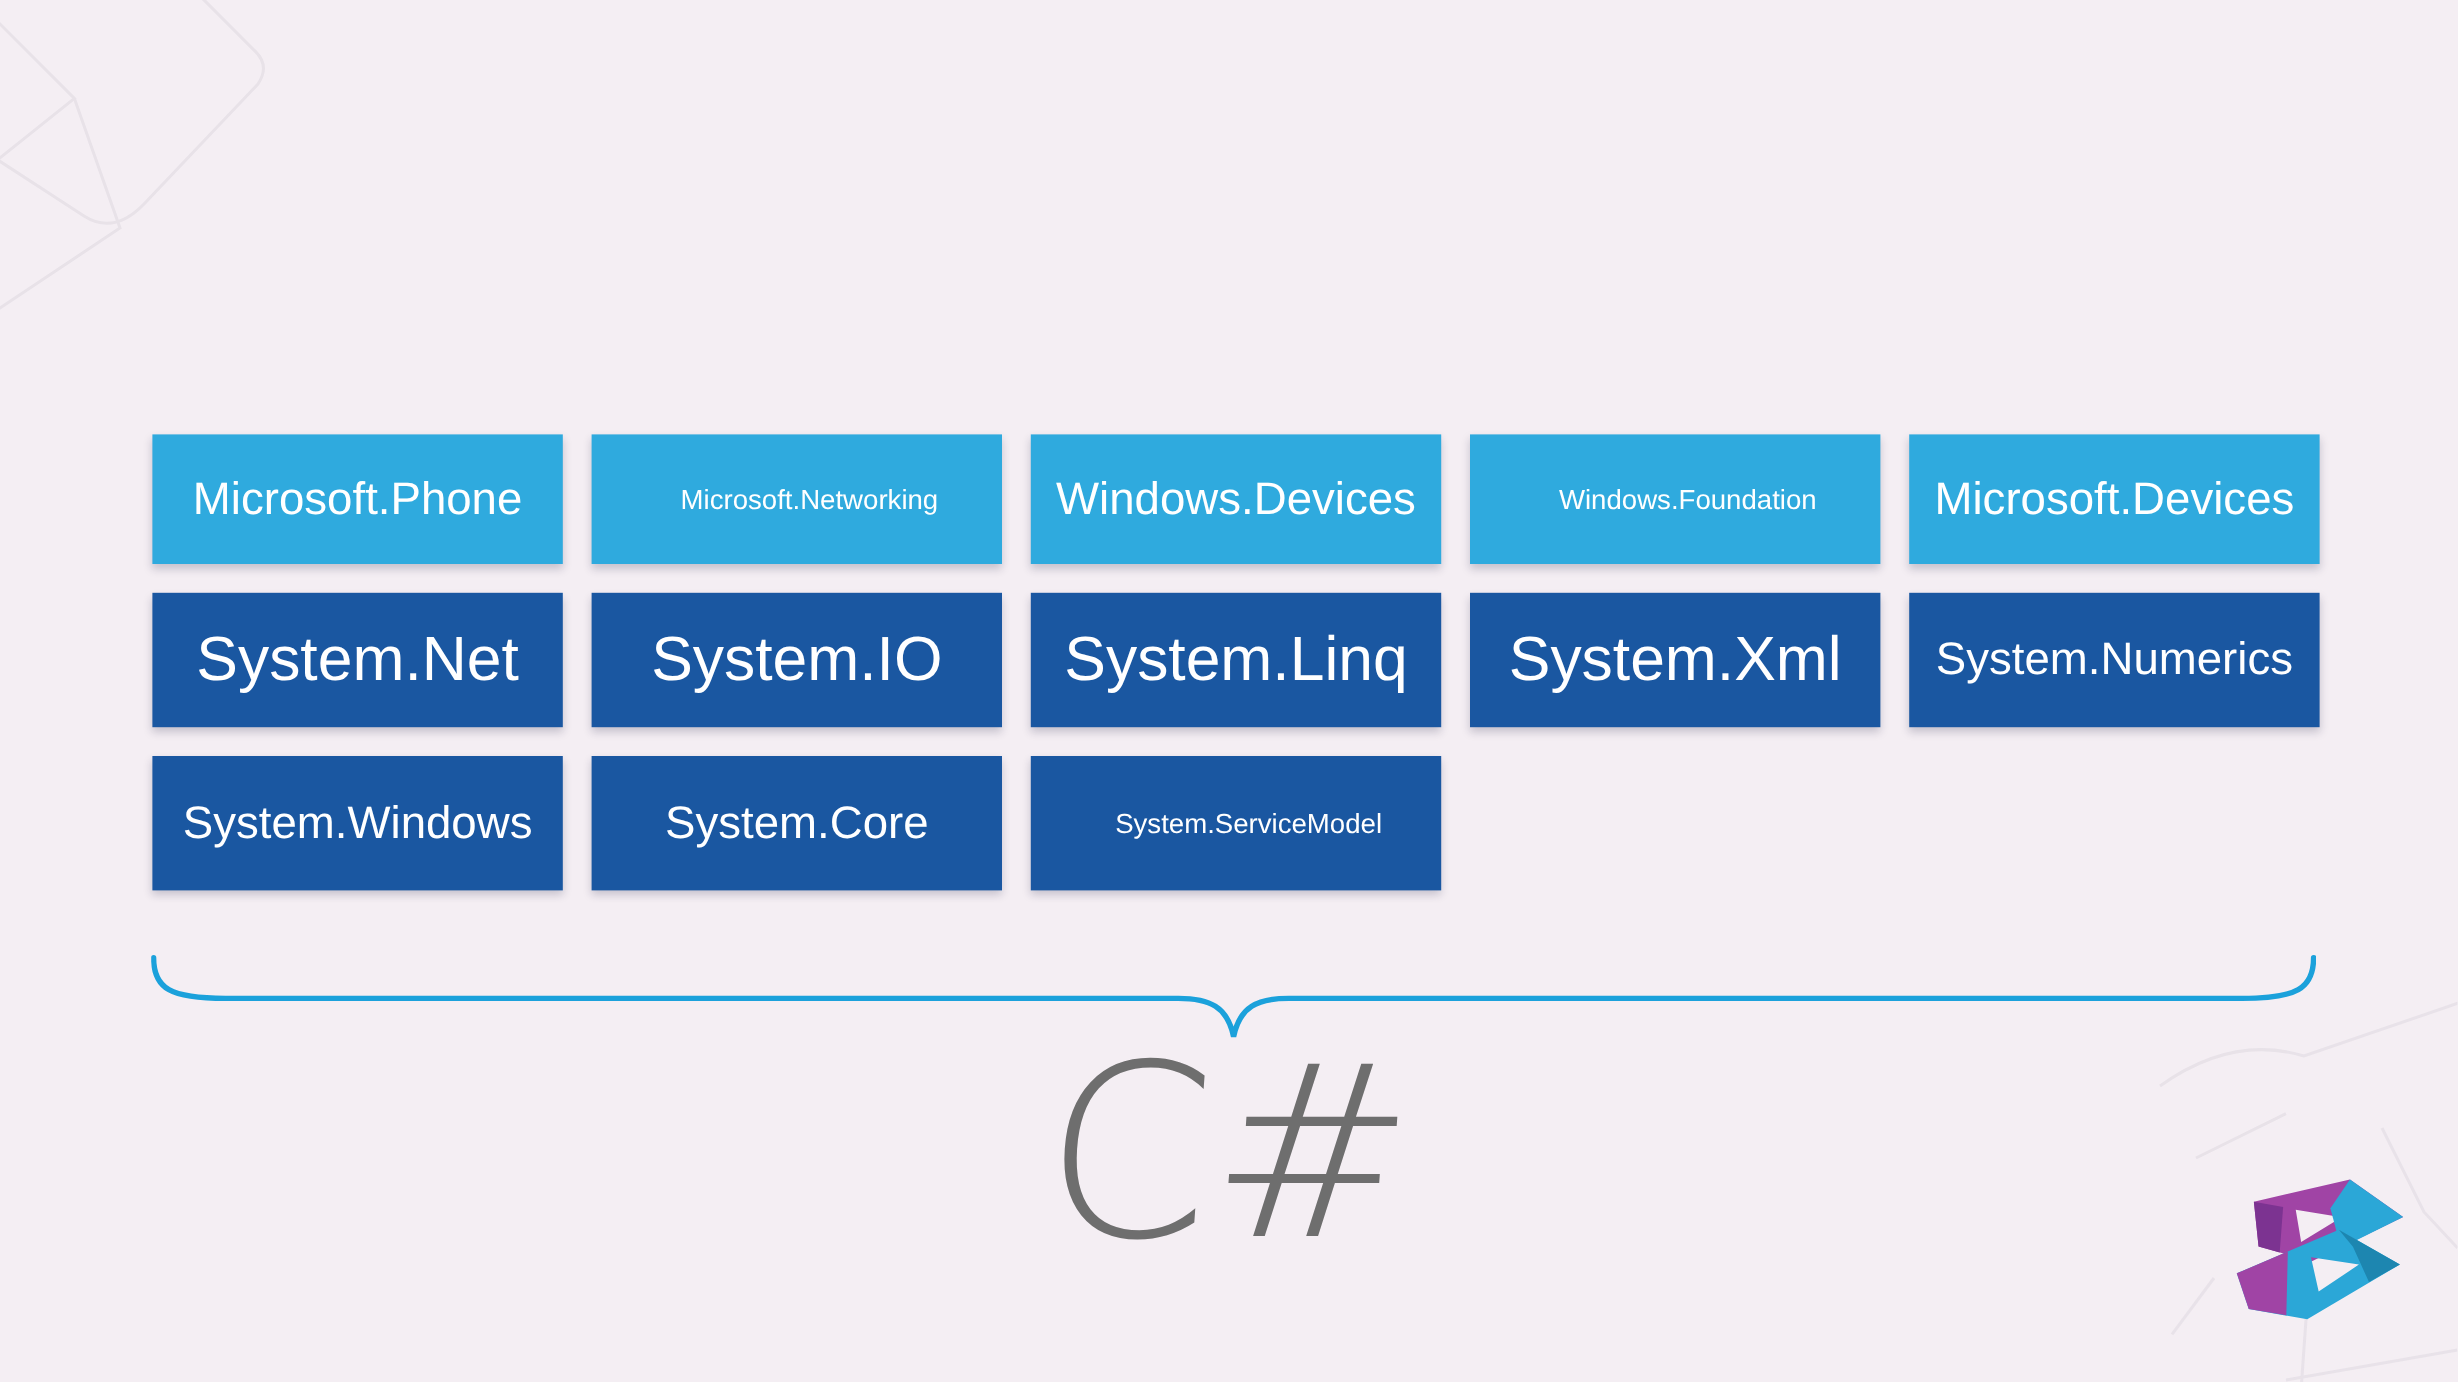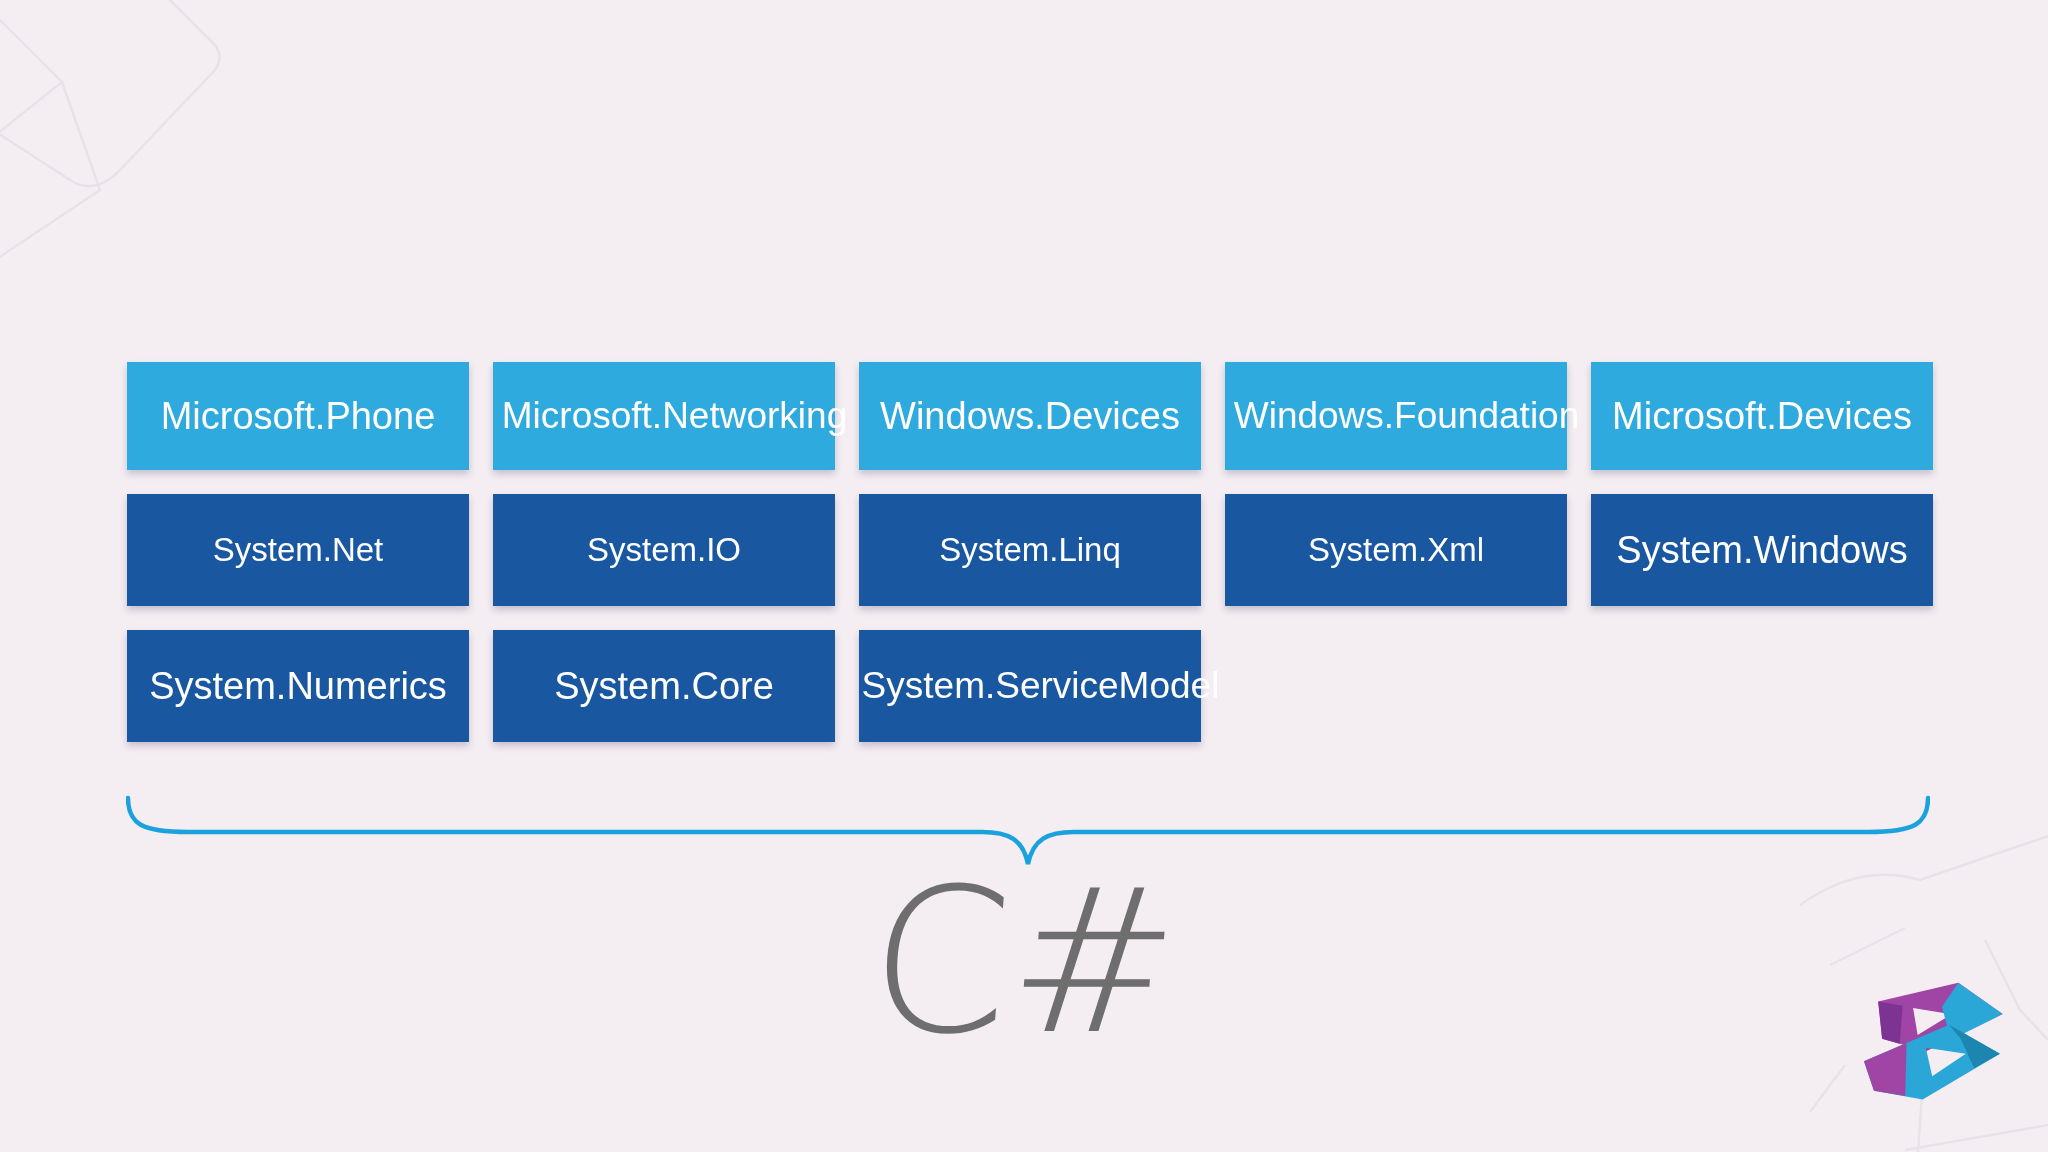--- a/index.html
+++ b/index.html
@@ -60,22 +60,22 @@
     justify-content: center;
     color: var(--box-text);
     font-size: 38px;
     font-weight: 300;
     box-shadow: 0 4px 7px rgba(30, 30, 70, 0.22);
     text-align: center;
     white-space: nowrap;
   }
   .cell.light { background: var(--light-box); }
   .cell.dark  { background: var(--dark-box); }
-  .cell.md { font-size: 33px; }
-  .cell.sm { font-size: 37px; padding-left: 21px; }
+  .cell.md { font-size: 52px; }
+  .cell.sm { font-size: 23px; padding-left: 21px; }
   .brace-wrap {
     position: absolute;
     left: 126px;
     top: 794px;
     width: 1804px;
     height: 80px;
   }
   .brace-wrap svg { display: block; width: 100%; height: 100%; }
   .brace-caption {
     position: absolute;
@@ -124,22 +124,22 @@
     <div class="cell light sm">Microsoft.Networking</div>
     <div class="cell light">Windows.Devices</div>
     <div class="cell light sm">Windows.Foundation</div>
     <div class="cell light">Microsoft.Devices</div>
 
     <div class="cell dark md">System.Net</div>
     <div class="cell dark md">System.IO</div>
     <div class="cell dark md">System.Linq</div>
     <div class="cell dark md">System.Xml</div>
 
+    <div class="cell dark">System.Numerics</div>
     <div class="cell dark">System.Windows</div>
-    <div class="cell dark">System.Numerics</div>
     <div class="cell dark">System.Core</div>
     <div class="cell dark sm">System.ServiceModel</div>
   </div>
 
   <div class="brace-wrap">
     <svg viewBox="0 0 1804 80" preserveAspectRatio="none">
       <path d="M 2 4 C 2 30 16 38 62 38 L 856 38 C 882 38 897 45 902 70 C 907 45 922 38 948 38 L 1742 38 C 1788 38 1802 30 1802 4" fill="none" stroke="var(--brace)" stroke-width="4.5" stroke-linecap="round"></path>
     </svg>
   </div>
 

